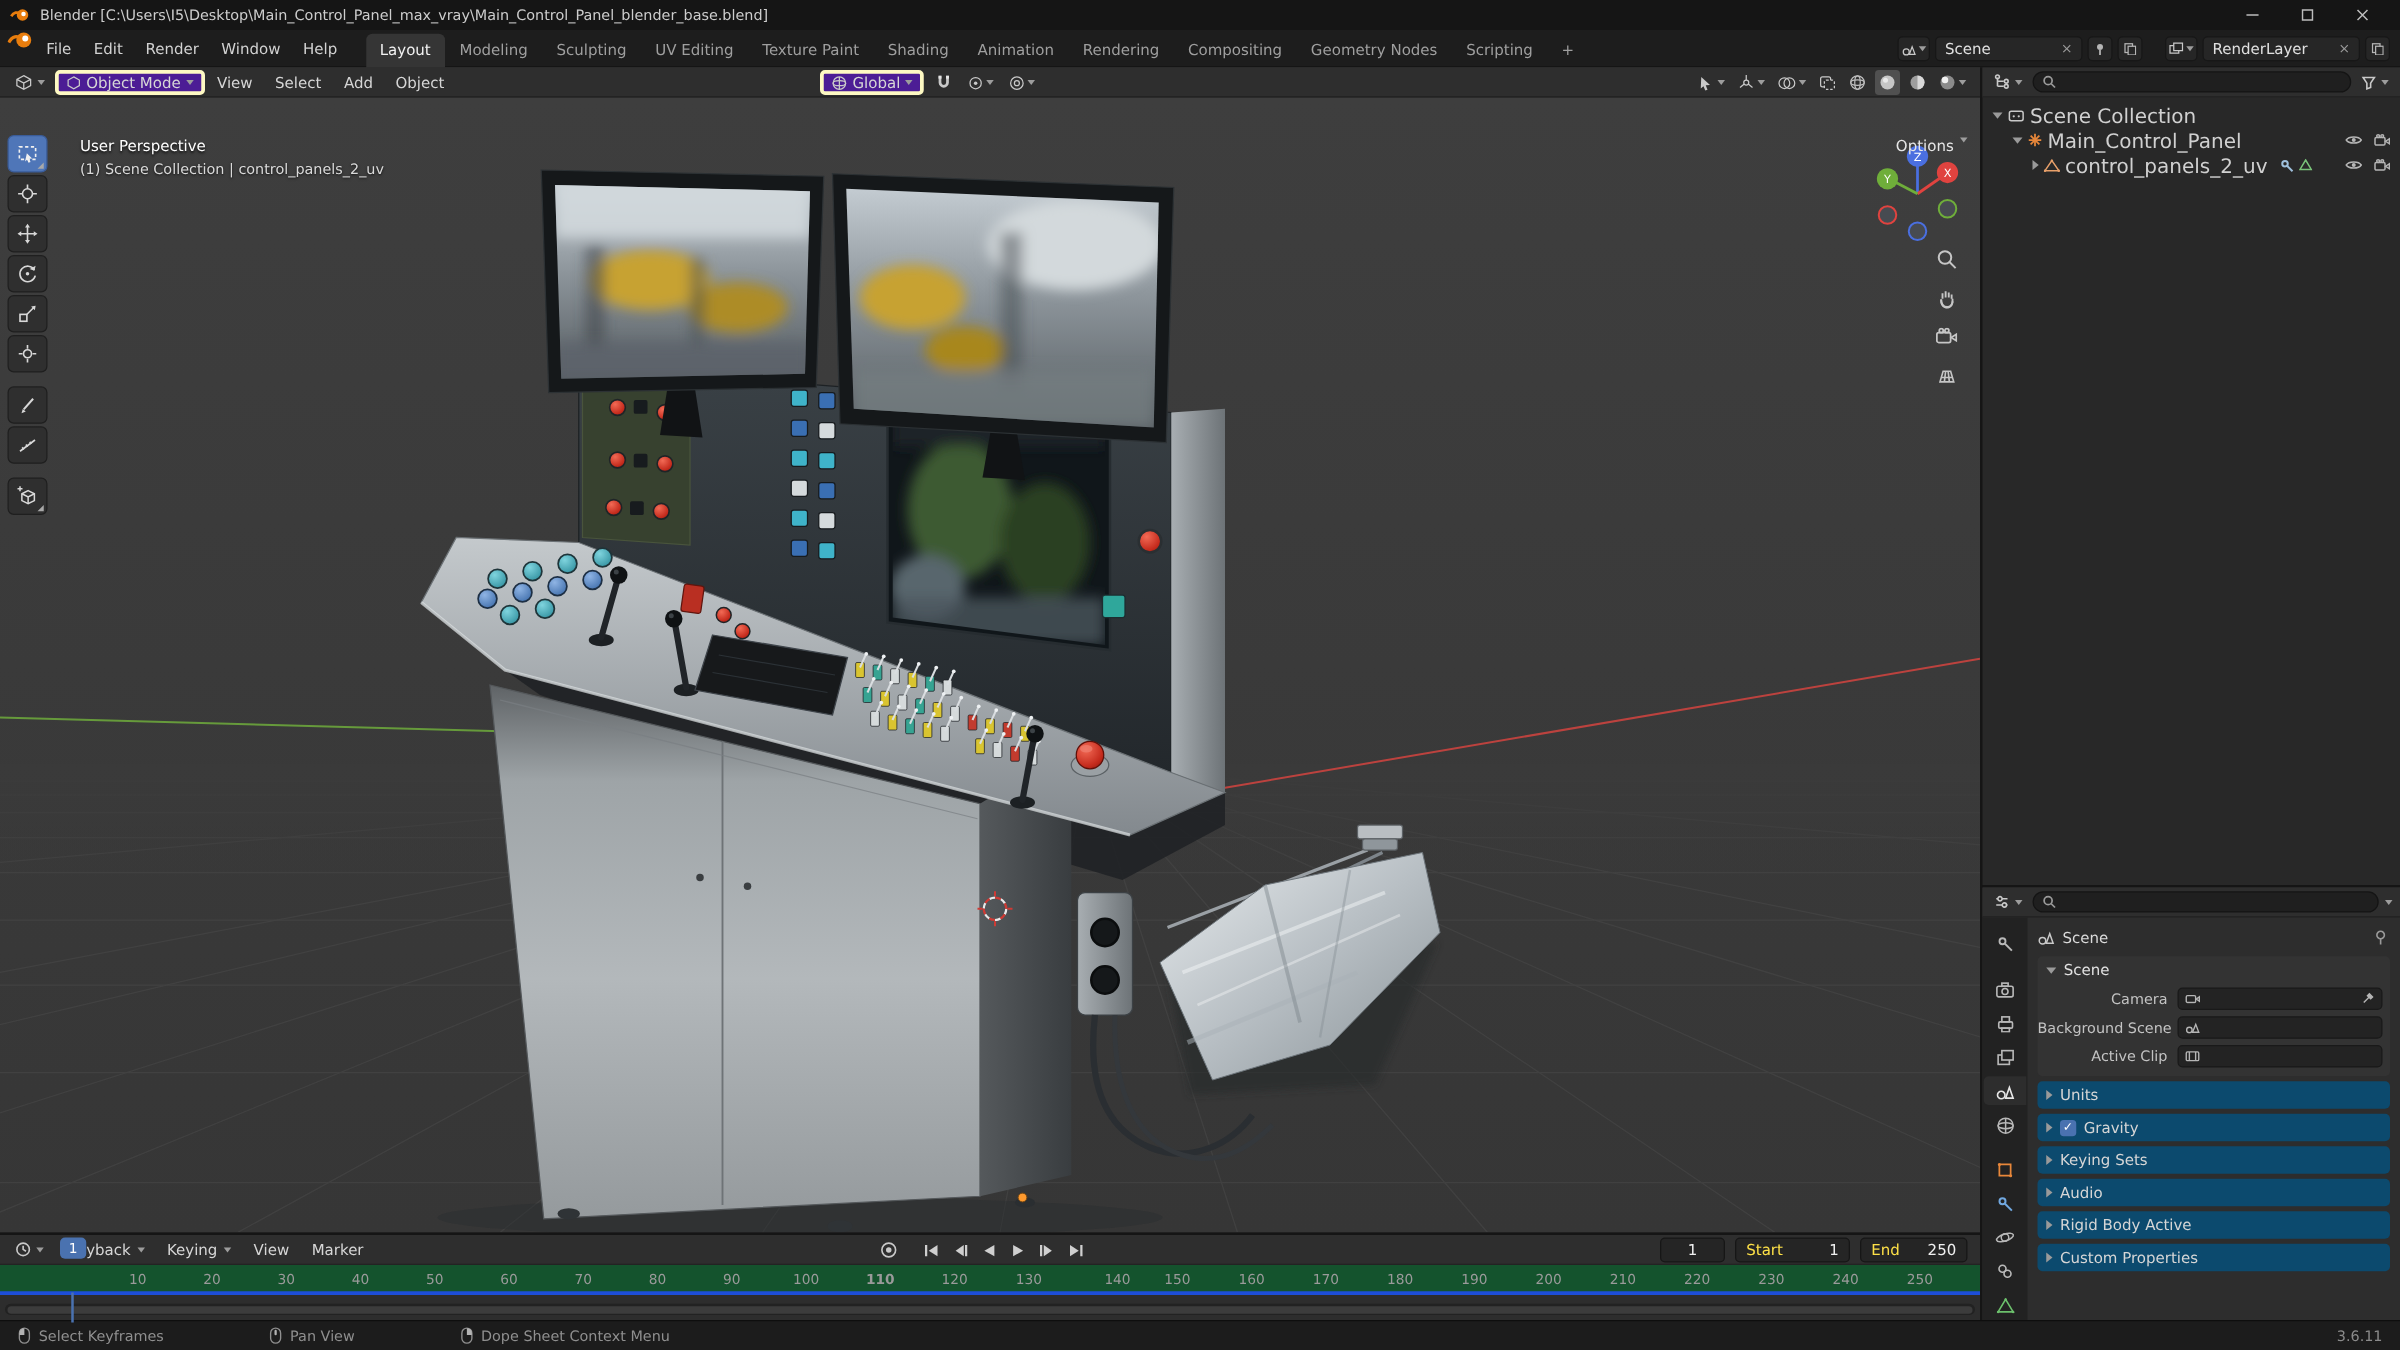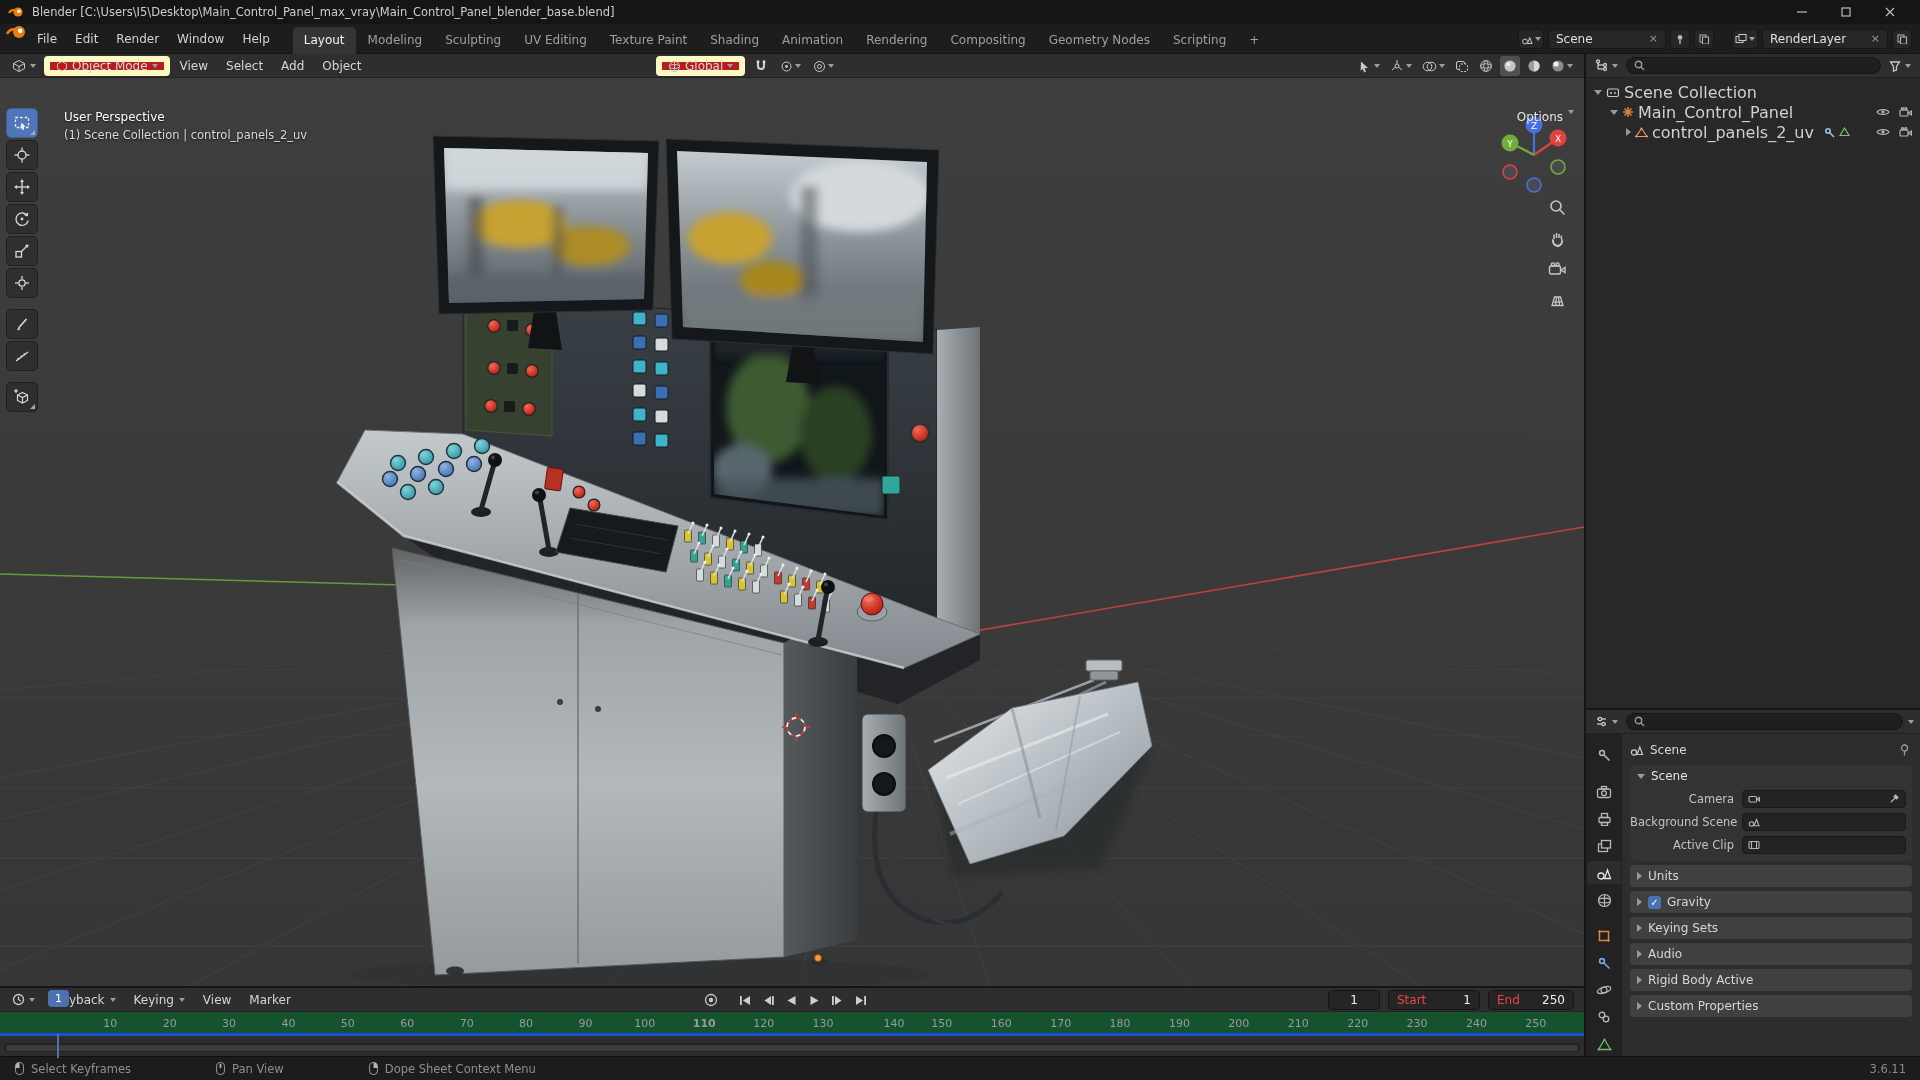--- a/index.html
+++ b/index.html
@@ -22,21 +22,21 @@
 .sqbtn{min-width:20px;height:20px;background:#262626;border:1px solid #171717;border-radius:4px;display:flex;align-items:center;justify-content:center;color:#b5b5b5;gap:2px;padding:0 2px}
 .chev{width:0;height:0;border-left:3.5px solid transparent;border-right:3.5px solid transparent;border-top:4.5px solid #9d9d9d;display:inline-block}
 .tri-d{width:0;height:0;border-left:4px solid transparent;border-right:4px solid transparent;border-top:5.5px solid #9a9a9a;display:inline-block}
 .tri-r{width:0;height:0;border-top:4px solid transparent;border-bottom:4px solid transparent;border-left:5.5px solid #9a9a9a;display:inline-block}
 .xglyph{color:#9a9a9a;font-size:11px;line-height:1}
 
 .viewport{position:absolute;left:0;top:54px;width:1584px;height:932px;background:#3a3a3a}
 .vp-header{position:absolute;left:0;top:0;width:100%;height:24px;background:#2e2e2e;border-bottom:1px solid #212121;display:flex;align-items:center;gap:2px;padding:0 6px;z-index:6}
 .hmenu{padding:0 8px;color:#d6d6d6;line-height:24px}
 .hbtn{display:flex;align-items:center;gap:4px;height:20px;padding:0 6px;border-radius:4px;color:#d6d6d6}
-.hbtn.dark{background:#b91c1c;border:6px solid #fef9c3}
+.hbtn.dark{background:#4c1d95;border:3px solid #fef9c3}
 .vp-center{position:absolute;left:656px;top:2px;height:20px;display:flex;align-items:center;gap:6px}
 .vp-right{position:absolute;right:8px;top:2px;height:20px;display:flex;align-items:center;gap:4px}
 .ibtn{display:flex;align-items:center;gap:2px;height:20px;padding:0 3px;border-radius:3px}
 .ibtn.active{background:#505050}
 .vp-canvas{position:absolute;left:0;top:24px;width:1584px;height:908px;overflow:hidden}
 .scene-svg{position:absolute;left:0;top:0}
 .overlaytext{position:absolute;left:64px;top:32px;font-size:12px;color:#fff;text-shadow:0 1px 2px rgba(0,0,0,.75)}
 .overlaytext .l2{color:#dadada;margin-top:4px;font-size:11.5px}
 .toolbar{position:absolute;left:6px;top:30px;display:flex;flex-direction:column;gap:2px;z-index:5}
 .tool{position:relative;width:32px;height:30px;background:rgba(46,46,46,.93);border:1px solid #1f1f1f;border-radius:5px;display:flex;align-items:center;justify-content:center}
@@ -47,21 +47,21 @@
 .gizmo{position:absolute;left:1489px;top:32px}
 .navstack{position:absolute;left:1546px;top:118px;display:flex;flex-direction:column;gap:9px}
 .navbtn{width:22px;height:22px;display:flex;align-items:center;justify-content:center}
 
 .timeline{position:absolute;left:0;top:986px;width:1584px;height:70px;background:#2d2d2d;border-top:2px solid #151515}
 .tl-header{position:relative;height:24px;background:#2e2e2e;display:flex;align-items:center;gap:2px;padding:0 6px;border-bottom:1px solid #232323}
 .tl-center{position:absolute;left:700px;top:2px;display:flex;align-items:center;gap:2px}
 .pbtn{width:21px;height:20px;display:flex;align-items:center;justify-content:center;border-radius:3px}
 .tl-right{position:absolute;right:10px;top:2px;display:flex;gap:8px;align-items:center}
 .numpill{display:flex;align-items:center;justify-content:space-between;background:#252525;border:1px solid #161616;border-radius:4px;height:20px;padding:0 8px;color:#efefef;gap:10px}
-.numpill .lab{color:#ef4444}
+.numpill .lab{color:#fde047}
 .tl-ruler{position:absolute;left:0;top:24px;width:100%;height:24px;background:#14532d;border-bottom:3px solid #1d4ed8}
 .tick{position:absolute;top:5px;transform:translateX(-50%);color:#9a9a9a;font-size:11px}
 .curframe{position:absolute;left:48px;top:2px;background:#4a72b0;color:#fff;font-size:11px;border-radius:4px;padding:2px 7px;z-index:3}
 .playline{position:absolute;left:57px;top:46px;width:2px;height:24px;background:#4a72b0;z-index:2}
 .tl-body{position:absolute;left:0;top:48px;width:100%;height:22px;background:#2d2d2d}
 .hscroll{position:absolute;left:4px;right:4px;top:7px;height:9px;background:#222;border-radius:5px}
 .hscroll .handle{position:absolute;left:2px;right:2px;top:1.5px;height:6px;background:#3c3c3c;border-radius:4px}
 
 .outliner{position:absolute;left:1584px;top:54px;width:336px;height:654px;background:#282828;border-left:2px solid #151515}
 .ol-header{height:24px;background:#2e2e2e;display:flex;align-items:center;gap:5px;padding:0 6px;border-bottom:1px solid #212121}
@@ -78,21 +78,21 @@
 .ptab.gap{margin-top:9px}
 .pr-body{position:absolute;left:36px;top:24px;right:0;bottom:0;padding:5px 8px}
 .crumb{display:flex;align-items:center;gap:6px;color:#dadada;height:22px;position:relative}
 .crumb .pin{position:absolute;right:2px}
 .panel{background:#333;border-radius:4px;margin-top:4px;padding-bottom:5px}
 .panel-h{display:flex;align-items:center;gap:6px;height:22px;padding:0 7px;color:#e2e2e2}
 .frow{display:flex;align-items:center;height:23px;padding-right:6px}
 .flabel{width:112px;text-align:right;padding-right:8px;color:#c3c3c3;font-size:11.5px;white-space:nowrap}
 .fwidget{flex:1;display:flex;align-items:center;gap:5px;background:#232323;border:1px solid #191919;border-radius:4px;height:18px;padding:0 5px}
 .fwidget .spring{flex:1}
-.secbar{display:flex;align-items:center;gap:6px;height:22px;background:#404040;border-radius:4px;margin-top:4px;padding:0 7px;color:#d6d6d6}
+.secbar{display:flex;align-items:center;gap:6px;height:22px;background:#0c4a6e;border-radius:4px;margin-top:4px;padding:0 7px;color:#d6d6d6}
 .checkbox{width:13px;height:13px;background:#4a72b0;border-radius:3px;color:#fff;font-size:10px;line-height:13px;text-align:center}
 
 .statusbar{position:absolute;left:0;top:1056px;width:1920px;height:24px;background:#1c1c1c;border-top:1px solid #0e0e0e;display:flex;align-items:center;padding:0 14px;color:#8f8f8f;font-size:11.5px}
 .sb-item{display:flex;align-items:center;gap:6px;margin-right:84px}
 .sb-version{margin-left:auto;color:#8b8b8b}
 </style>
 </head>
 <body>
 
 <div id="app">

